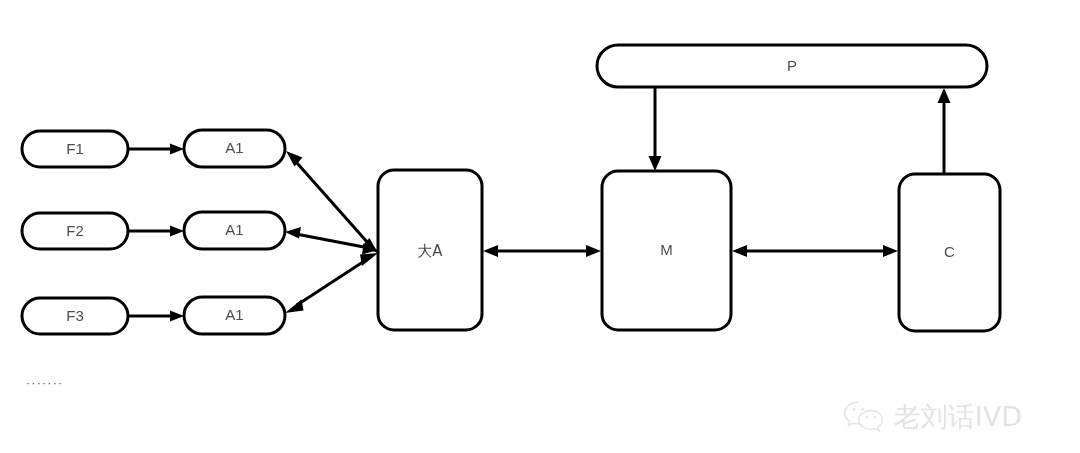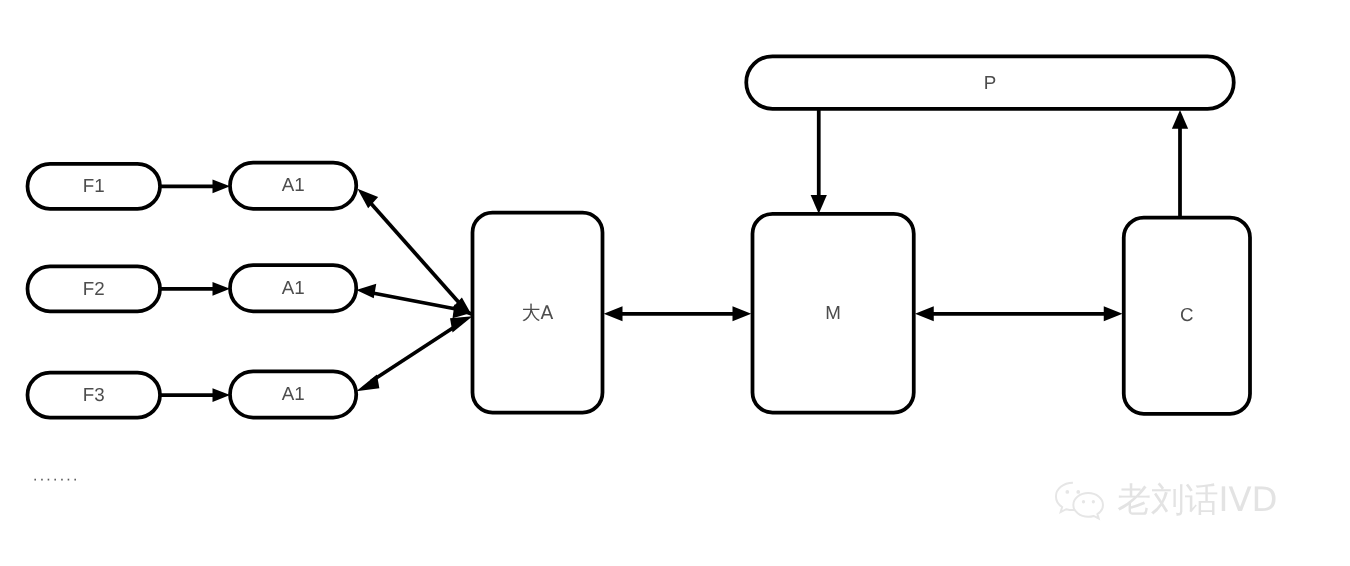--- a/index.html
+++ b/index.html
@@ -53,21 +53,21 @@
   }
   .ellipsis-text {
     fill: #5a5a5a;
     font-family: "Liberation Sans", "DejaVu Sans", sans-serif;
     font-size: 13px;
     letter-spacing: 1px;
   }
   .watermark {
     position: absolute;
     right: 58px;
-    bottom: 36px;
+    bottom: 20px;
     display: flex;
     align-items: center;
     gap: 9px;
     opacity: 1;
     pointer-events: none;
     user-select: none;
   }
   .watermark-logo {
     width: 42px;
     height: 34px;

